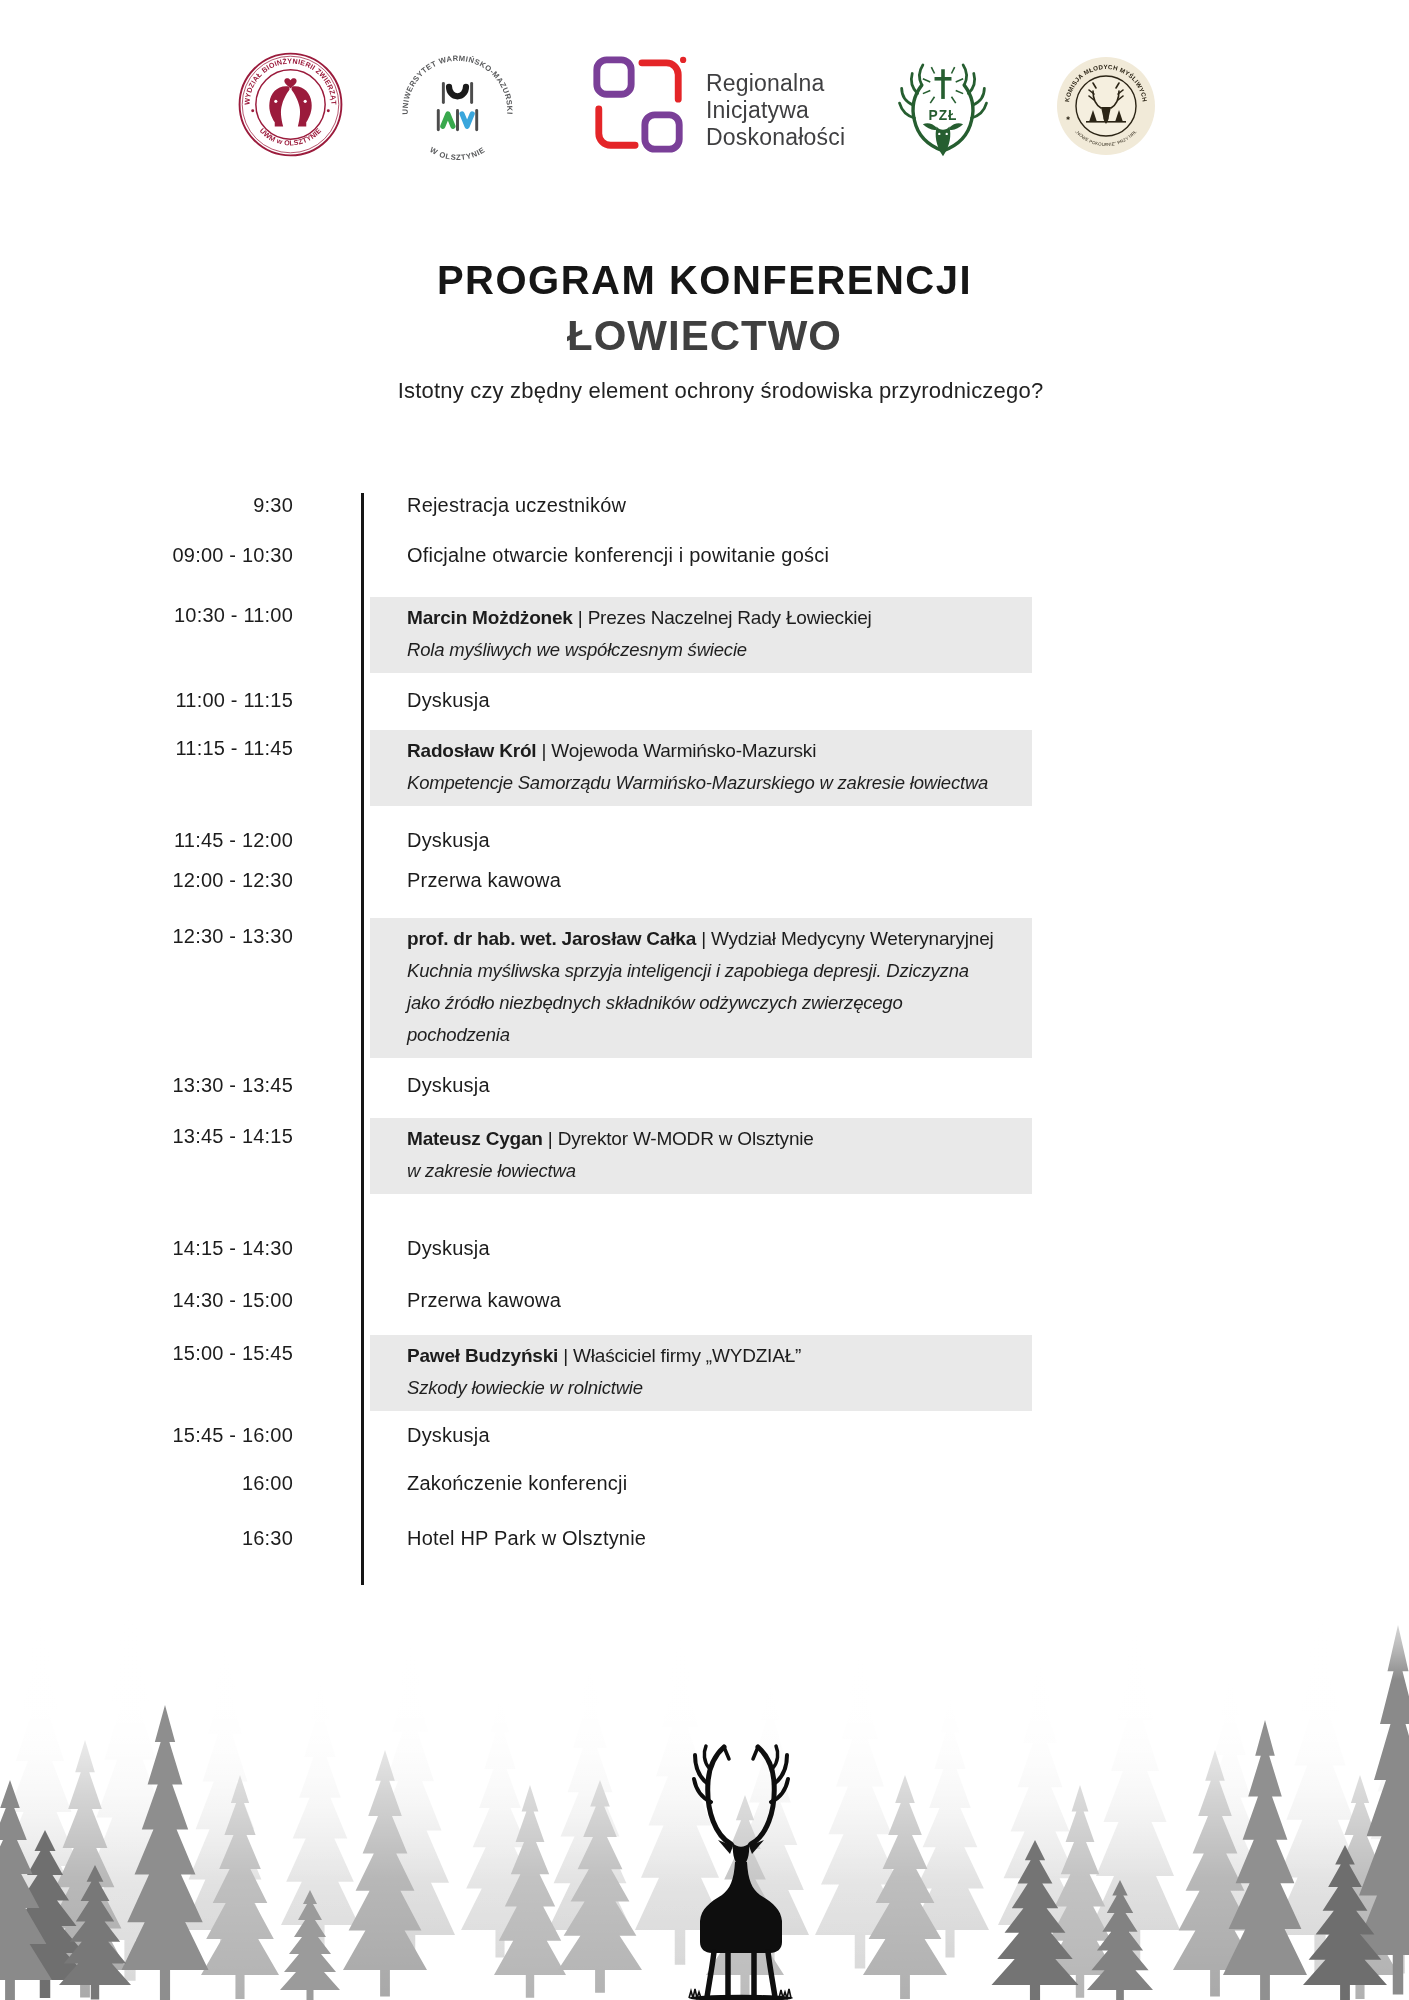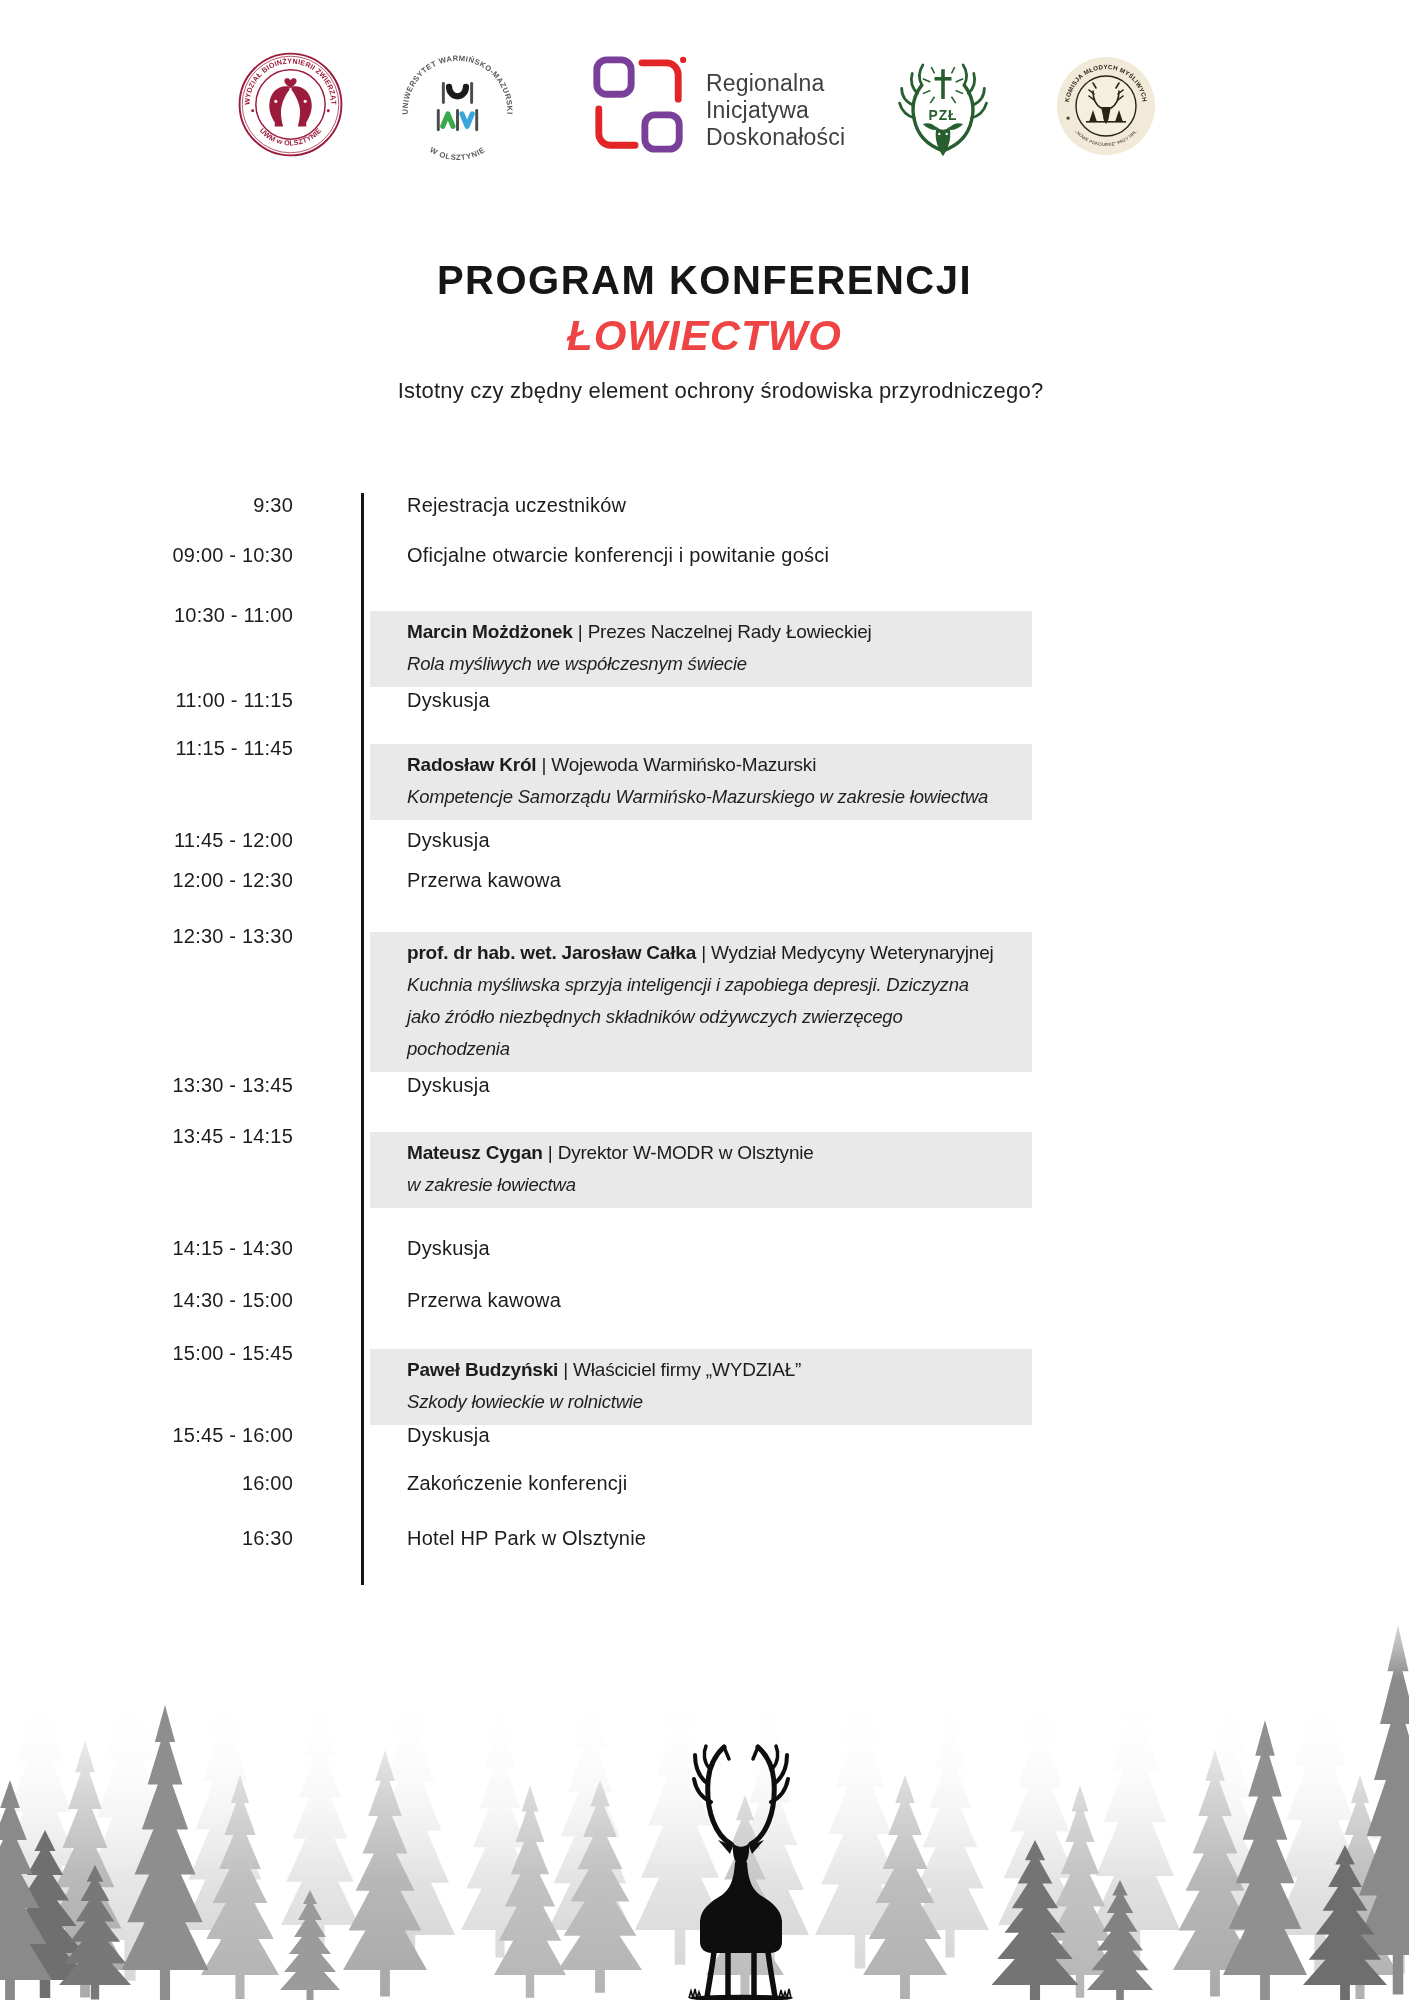--- a/index.html
+++ b/index.html
@@ -11,39 +11,39 @@
   #logo-uwm{left:400px;top:54px;width:115px;height:113px;}
   #logo-rid-mark{left:588px;top:52px;width:102px;height:110px;}
   .rid-text{position:absolute;left:706px;top:70px;font-size:23px;line-height:27px;
             font-weight:500;color:#3f3f41;letter-spacing:.2px;}
   #logo-pzl{left:890px;top:50px;width:106px;height:118px;}
   #logo-kmm{left:1056px;top:56px;width:100px;height:100px;}
   
   .kicker{position:absolute;left:0;top:258px;width:100%;text-align:center;
           font-size:40px;font-weight:600;letter-spacing:1.5px;color:#161616;}
   .main-title{position:absolute;left:0;top:312px;width:100%;text-align:center;
-          font-size:42px;font-weight:800;letter-spacing:1px;color:#ef4444;font-style:italic;}
+          font-size:42px;font-weight:800;letter-spacing:1px;color:#404040;}
   .subtitle{position:absolute;left:0;top:378px;width:100%;text-align:center;
           font-size:22px;font-weight:400;color:#222;letter-spacing:.2px;margin-left:16px;}
   
   .schedule{position:absolute;left:0;top:0;width:1409px;height:1600px;}
   .divider{position:absolute;left:361px;top:493px;width:3px;height:1092px;background:#151515;}
   .row{position:absolute;left:0;width:1409px;}
   .row:nth-of-type(1){top:492px}.row:nth-of-type(2){top:542px}
   .row:nth-of-type(3){top:597px}.row:nth-of-type(4){top:687px}
   .row:nth-of-type(5){top:730px}.row:nth-of-type(6){top:827px}
   .row:nth-of-type(7){top:867px}.row:nth-of-type(8){top:918px}
   .row:nth-of-type(9){top:1072px}.row:nth-of-type(10){top:1118px}
   .row:nth-of-type(11){top:1235px}.row:nth-of-type(12){top:1287px}
   .row:nth-of-type(13){top:1335px}.row:nth-of-type(14){top:1422px}
   .row:nth-of-type(15){top:1470px}.row:nth-of-type(16){top:1525px}
   .time{position:absolute;left:0;top:0;width:293px;text-align:right;
         font-size:20px;line-height:26px;color:#1c1c1c;letter-spacing:.2px;}
   .content{position:absolute;left:370px;top:0;width:662px;box-sizing:border-box;padding-left:37px;}
-  .row.speaker .content{background:#e9e9e9;padding:5px 24px 7px 37px;margin-top:14px;}
+  .row.speaker .content{background:#e9e9e9;padding:5px 24px 7px 37px;}
   .row.speaker .time{padding-top:5px;}
   .pline{font-size:20px;line-height:26px;white-space:nowrap;letter-spacing:.2px;}
   .sline{font-size:19px;line-height:32px;white-space:nowrap;letter-spacing:-.2px;}
   .sline b{font-weight:700;}
   .topic{font-style:italic;font-size:18.5px;line-height:32px;white-space:nowrap;letter-spacing:-.2px;color:#1f1f1f;}
   
   #forest{position:absolute;left:0;top:1590px;width:1409px;height:410px;}
 </style>
 </head>
 <body>

